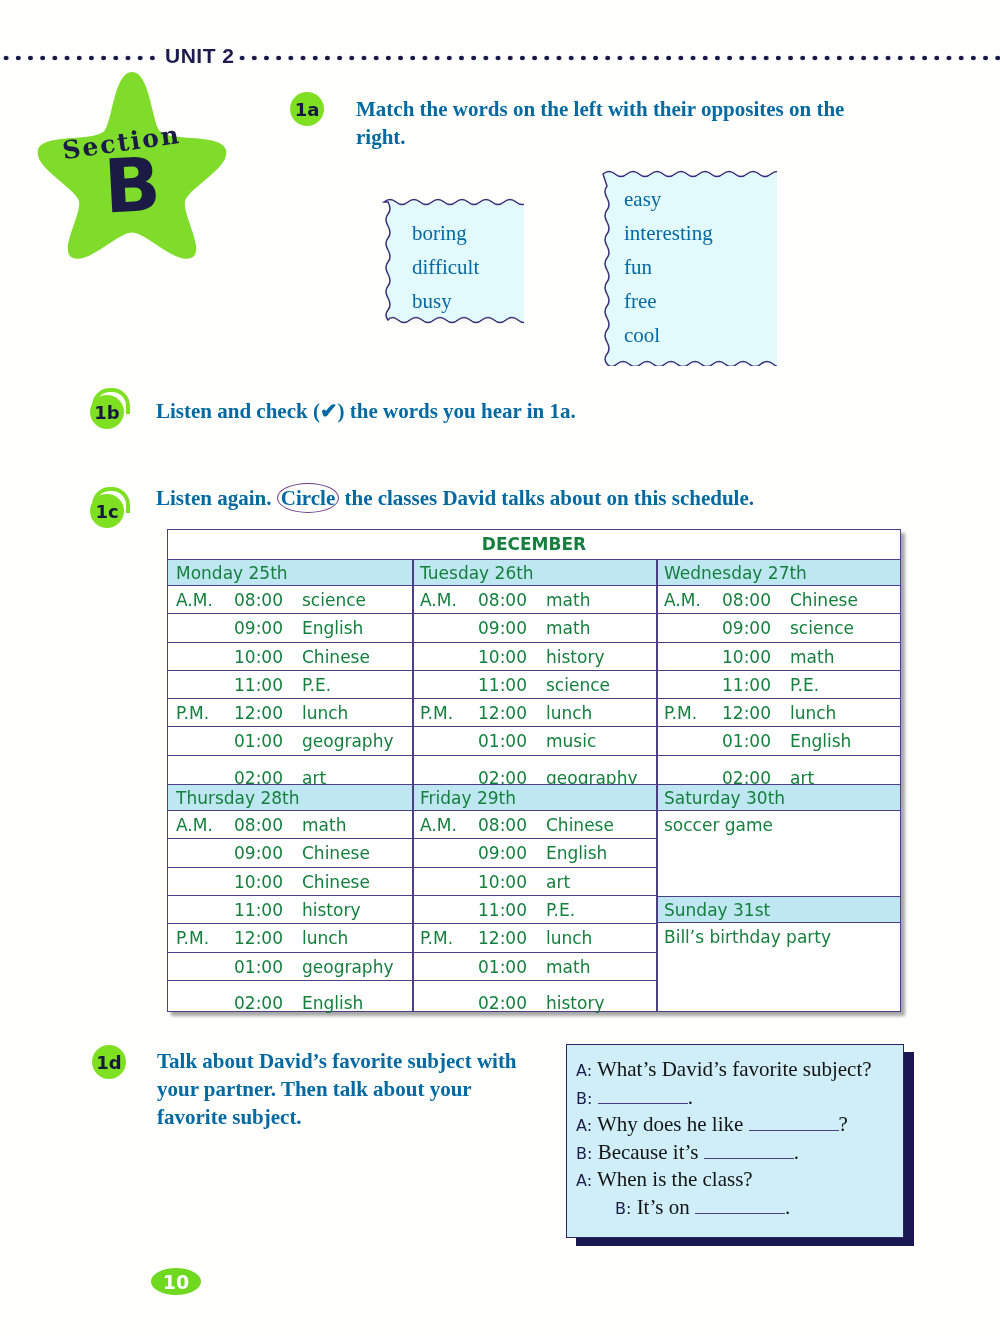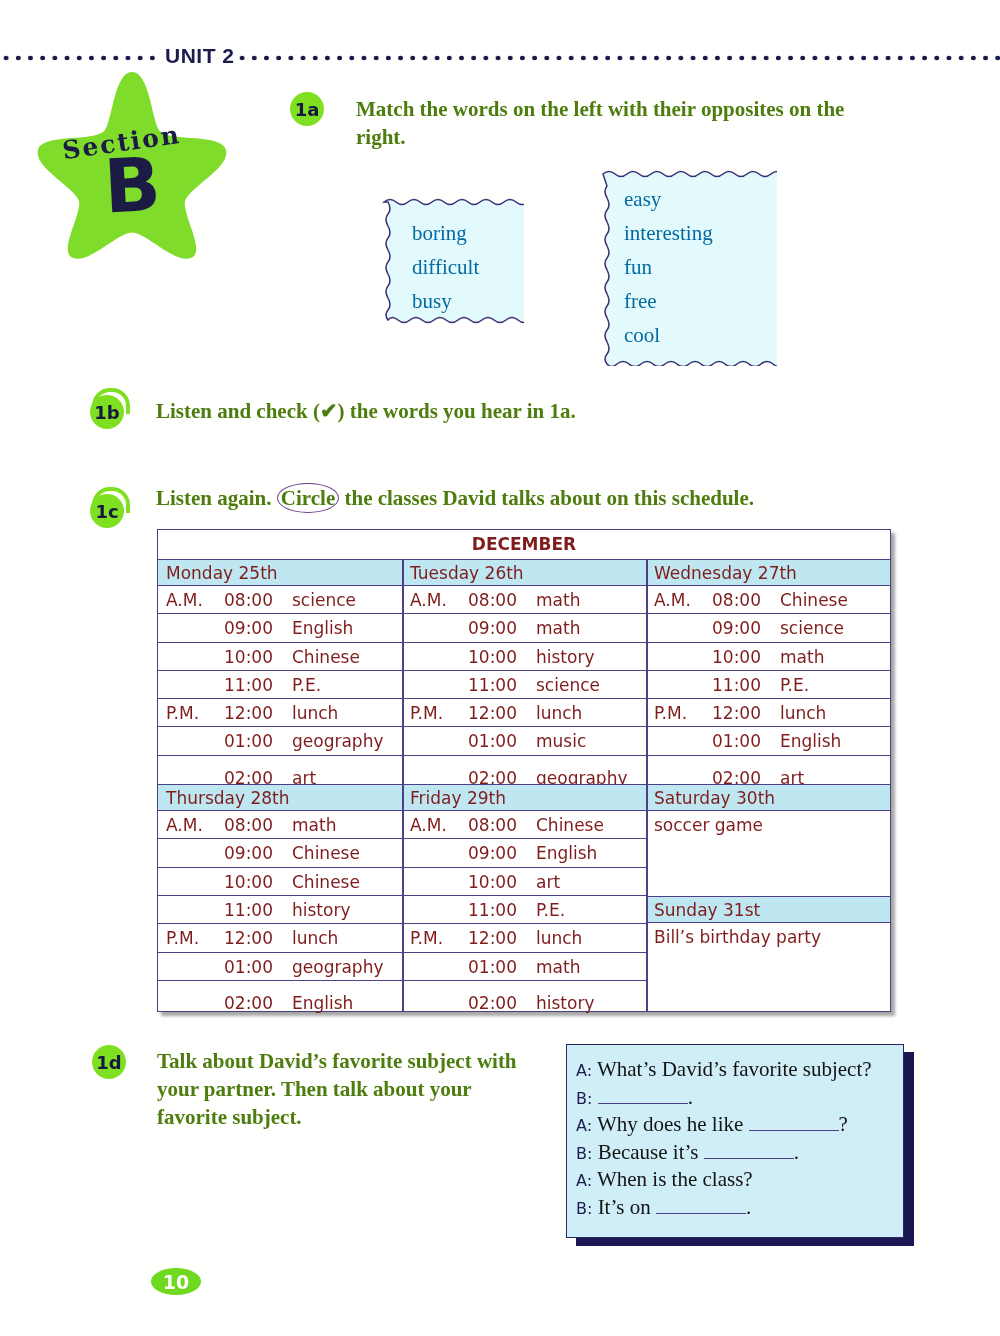--- a/index.html
+++ b/index.html
@@ -6,28 +6,28 @@
   body { width:1000px; height:1336px; background:#fffffd; position:relative; overflow:hidden; font-family:"Liberation Serif", serif; color:#141414; }
   
   .dots { position:absolute; top:55px; height:6px; background-image: radial-gradient(circle, #17174a 2.2px, transparent 2.6px); background-size:12.2px 6px; background-repeat:repeat-x; }
   .unit { position:absolute; left:165px; top:44px; font-family:"Liberation Sans", sans-serif; font-weight:bold; font-size:21px; color:#1b1b4f; letter-spacing:0.5px; }
   .star { position:absolute; left:34px; top:66px; width:196px; height:196px; }
   .sec-word { position:absolute; left:62px; top:128px; font-family:"DejaVu Serif", serif; font-weight:bold; font-size:25px; color:#1b1b45; transform:rotate(-8deg); letter-spacing:2px; }
   .sec-letter { position:absolute; left:104px; top:148px; font-family:"DejaVu Sans", sans-serif; font-weight:bold; font-size:74px; color:#1b1b45; transform:rotate(-3deg); line-height:1; }
   .badge { position:absolute; width:38px; height:30px; border-radius:50%; background:#7fe022; color:#17173f; font-family:"DejaVu Sans", sans-serif; font-weight:bold; font-size:18px; display:flex; align-items:center; justify-content:center; }
   .badge.round { width:34px; height:34px; }
   .badge.headphone::before { content:""; position:absolute; left:2px; top:-7px; width:30px; height:22px; border:4px solid #7fe022; border-bottom:none; border-radius:18px 18px 0 0; }
-  .instr { position:absolute; font-weight:bold; font-size:21px; line-height:28px; color:#4d7c0f; }
+  .instr { position:absolute; font-weight:bold; font-size:21px; line-height:28px; color:#0369a1; }
   .circle-word { display:inline-block; border:1.5px solid #6b3c8c; border-radius:50%; padding:0 3px; }
   
   .wavy { position:absolute; }
   .wavy svg { position:absolute; left:0; top:0; }
   .wordlist { position:absolute; font-size:21px; line-height:34px; color:#0369a1; }
   
-  .sched { position:absolute; left:157px; top:529px; width:732px; height:481px; border:1.5px solid #4c3f86; background:#fff; box-shadow:4px 4px 3px rgba(0,0,0,0.35); font-family:"DejaVu Sans", sans-serif; font-size:17px; color:#7f1d1d; }
+  .sched { position:absolute; left:167px; top:529px; width:732px; height:481px; border:1.5px solid #4c3f86; background:#fff; box-shadow:4px 4px 3px rgba(0,0,0,0.35); font-family:"DejaVu Sans", sans-serif; font-size:17px; color:#15803d; }
   .month { position:absolute; left:0; top:0; width:100%; height:29px; text-align:center; font-weight:bold; line-height:29px; font-size:17px; }
   .col { position:absolute; width:244px; }
   .dayhdr { height:27px; line-height:27px; background:#bfe7f2; border-top:1.5px solid #4c3f86; border-bottom:1.5px solid #4c3f86; padding-left:8px; box-sizing:border-box; }
   .row { height:28.3px; line-height:28px; border-bottom:1px solid #4c3f86; position:relative; box-sizing:border-box; }
   .row:last-child { border-bottom:none;margin-top:8px; }
   .row .p { position:absolute; left:8px; }
   .row .t { position:absolute; left:66px; }
   .row .s { position:absolute; left:134px; }
   .vline { position:absolute; top:29px; bottom:0; width:1.5px; background:#4c3f86; }
   .event { padding-left:8px; height:28px; line-height:28px; }
@@ -308,16 +308,16 @@
     <span>1d</span>
   </div>
 <div class="instr" style="left:157px; top:1047px; width:370px;">Talk about David’s favorite subject with your partner. Then talk about your favorite subject.</div>
 
 <div class="dialog" id="dialog">
     <div class="dlg-line" style="top: 12px;"><span class="sp">A:</span> <span>What’s David’s favorite subject?</span><span></span></div>
     <div class="dlg-line" style="top: 39.5px;"><span class="sp">B:</span> <span></span><span class="blank"></span><span>.</span></div>
     <div class="dlg-line" style="top: 94.5px;"><span class="sp">B:</span> <span>Because it’s </span><span class="blank"></span><span>.</span></div>
     <div class="dlg-line" style="top: 67px;"><span class="sp">A:</span> <span>Why does he like </span><span class="blank"></span><span>?</span></div>
     <div class="dlg-line" style="top: 122px;"><span class="sp">A:</span> <span>When is the class?</span><span></span></div>
-    <div class="dlg-line" style="top: 149.5px;"><span class="sp">B:</span> <span>It’s on </span><span class="blank"></span><span>.</span></div>
+    <div class="dlg-line" style="top: 149.5px; margin-left: 39px;"><span class="sp">B:</span> <span>It’s on </span><span class="blank"></span><span>.</span></div>
   </div>
 
 <div class="pagenum">10</div>
 
 </body></html>

